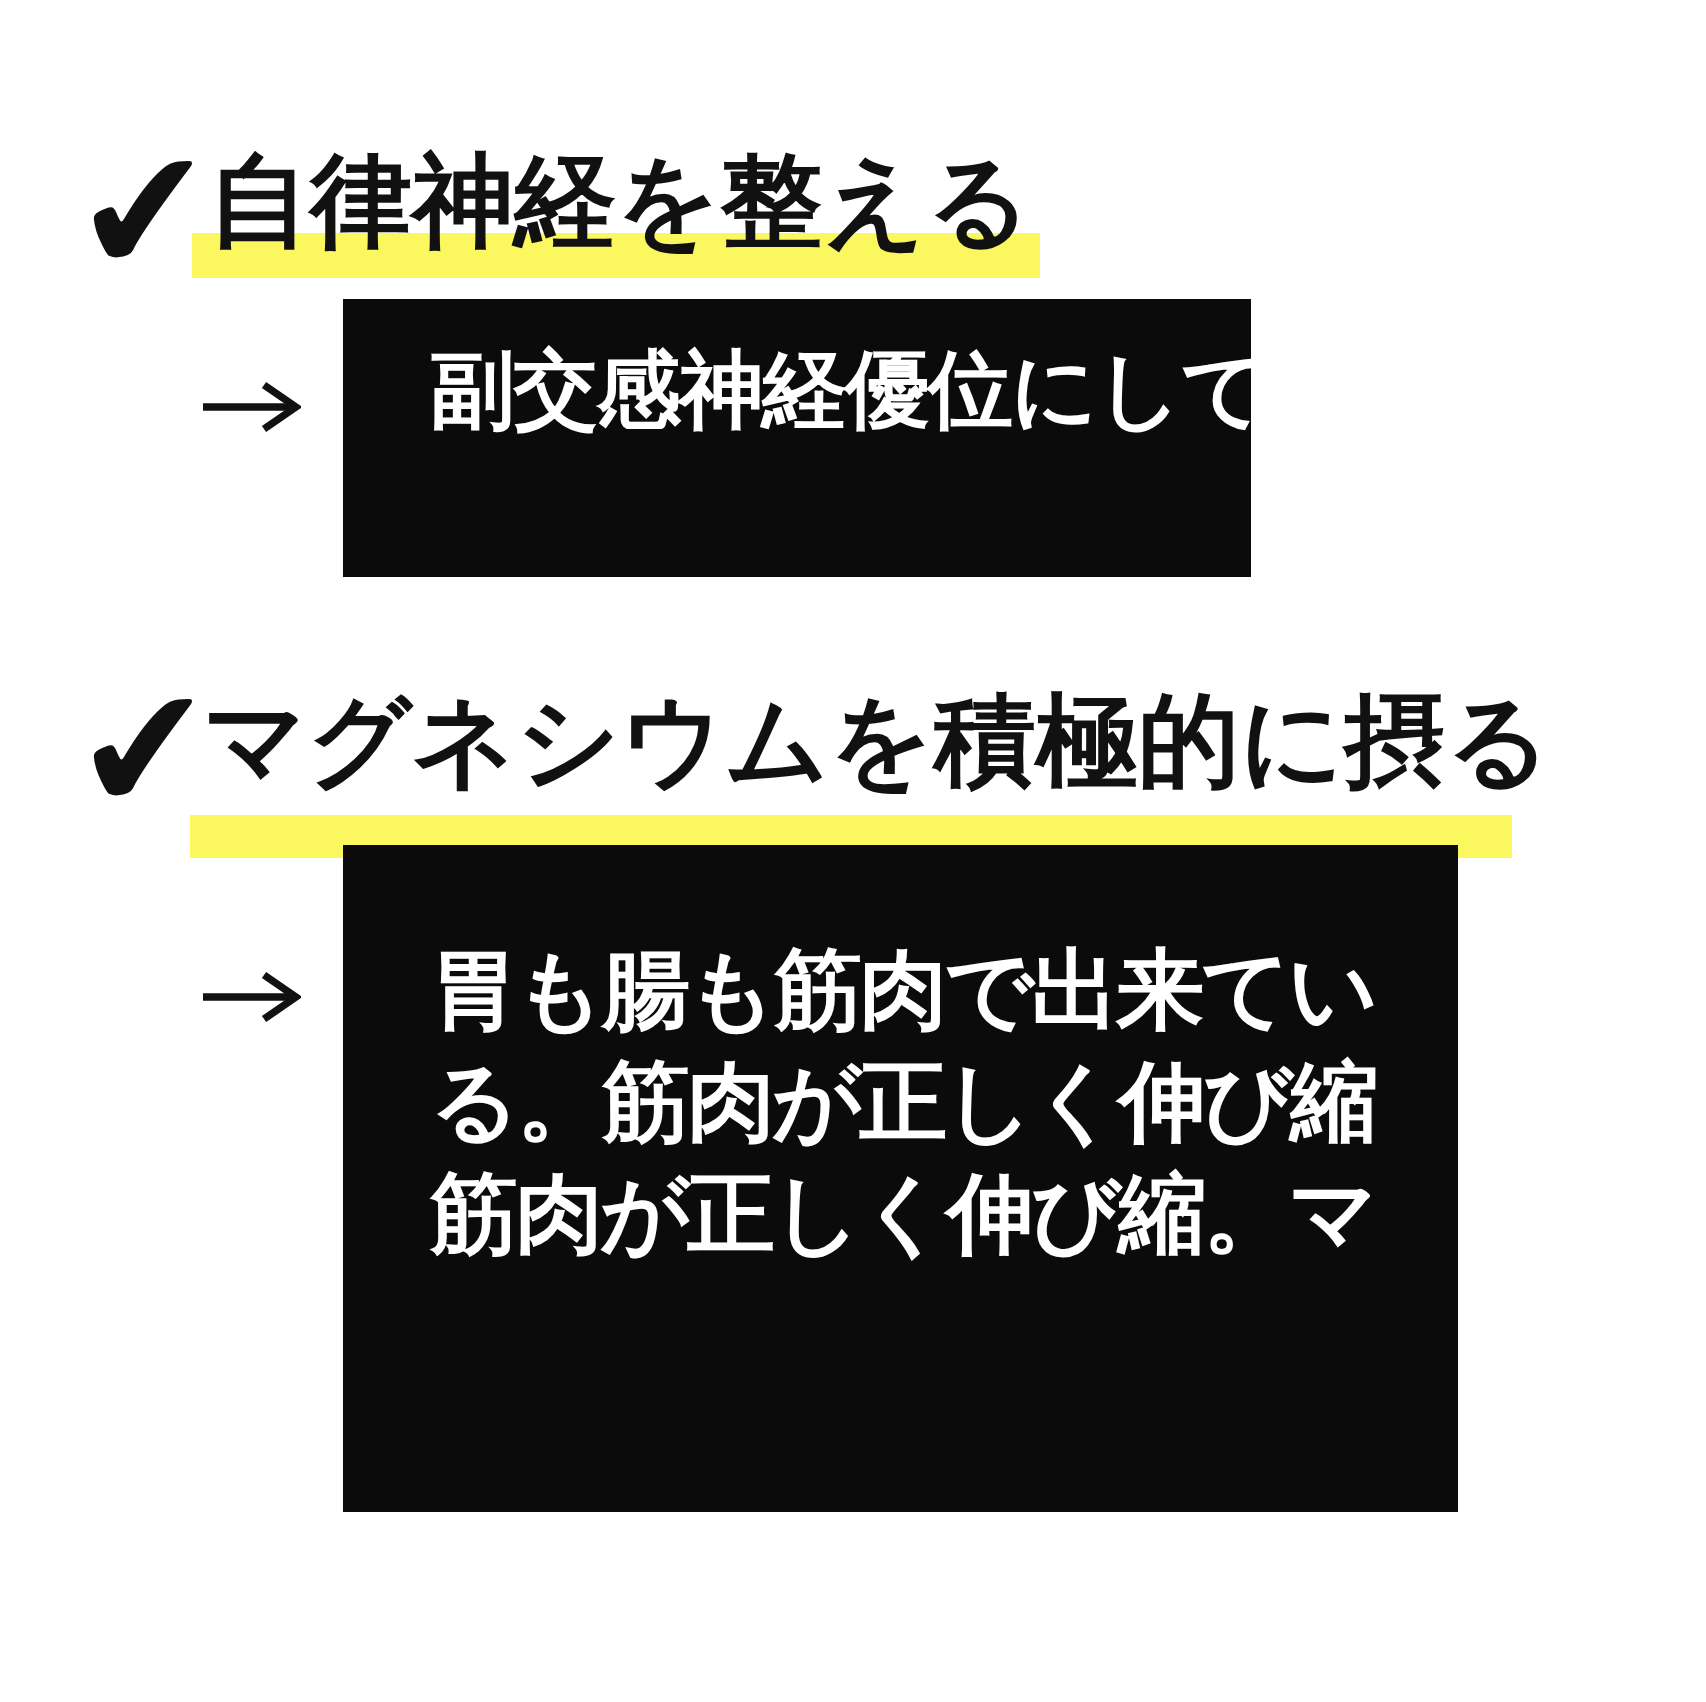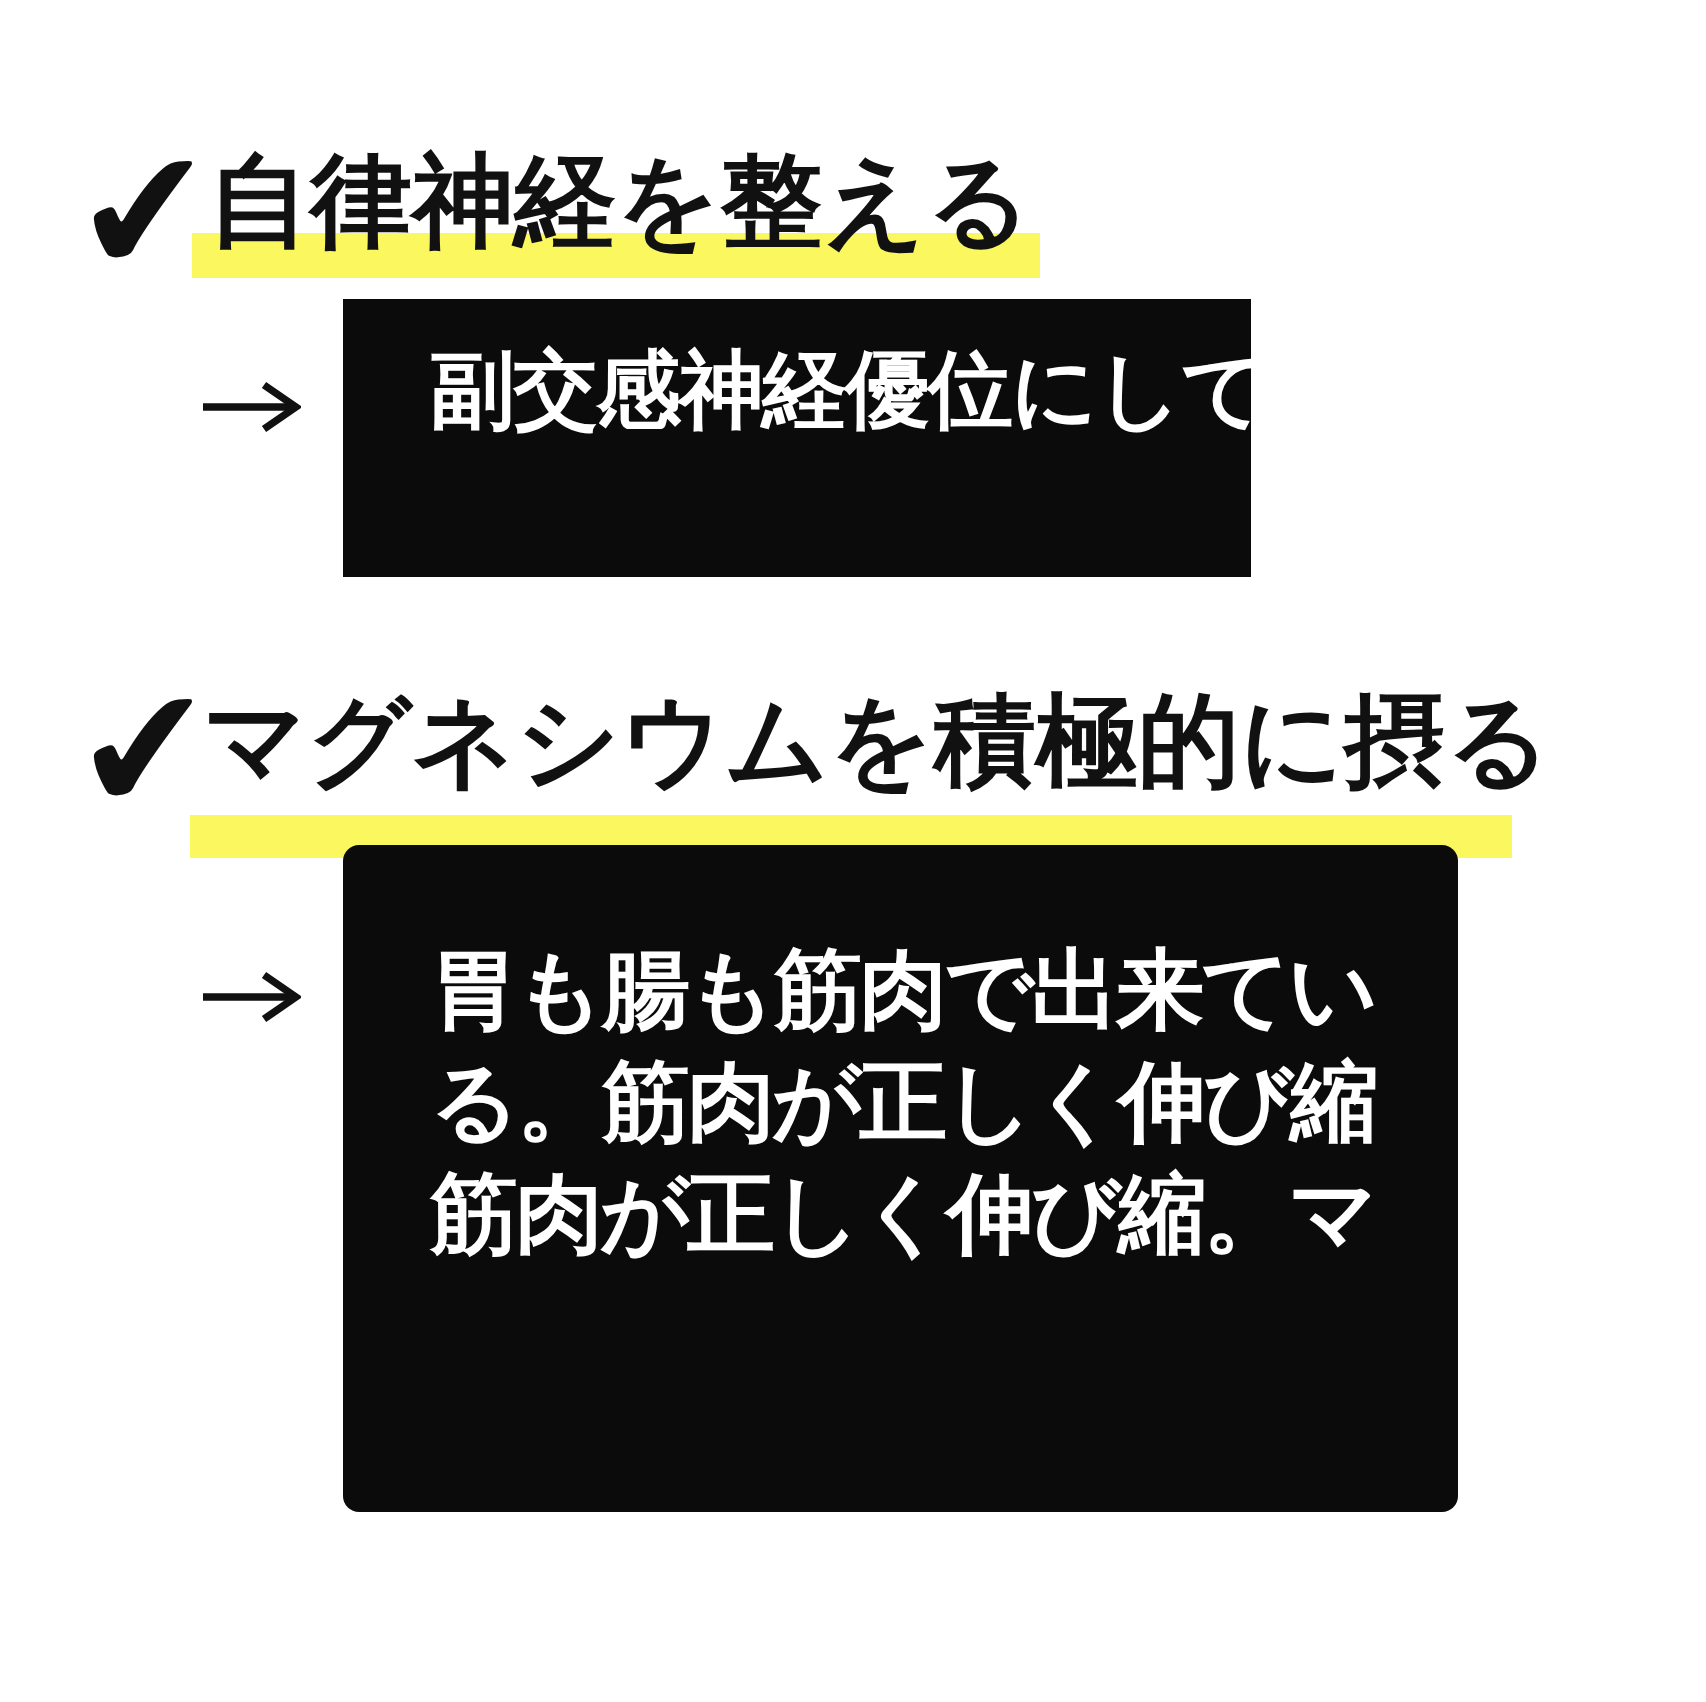--- a/index.html
+++ b/index.html
@@ -73,21 +73,20 @@
   .box.b1 .line{
     font-size:85px;
     line-height:102px;
     font-weight:900;
     letter-spacing:-2px;
     white-space:nowrap;
   }
   .box.b2{
     left:343px;top:845px;width:1115px;height:667px;
     padding:89px 0 0 87px;
-    border-radius:16px;
   }
   .box.b2 .line{
     font-size:88px;
     line-height:112px;
     font-weight:900;
     letter-spacing:-3px;
     white-space:nowrap;
   }
 </style>
 </head>

